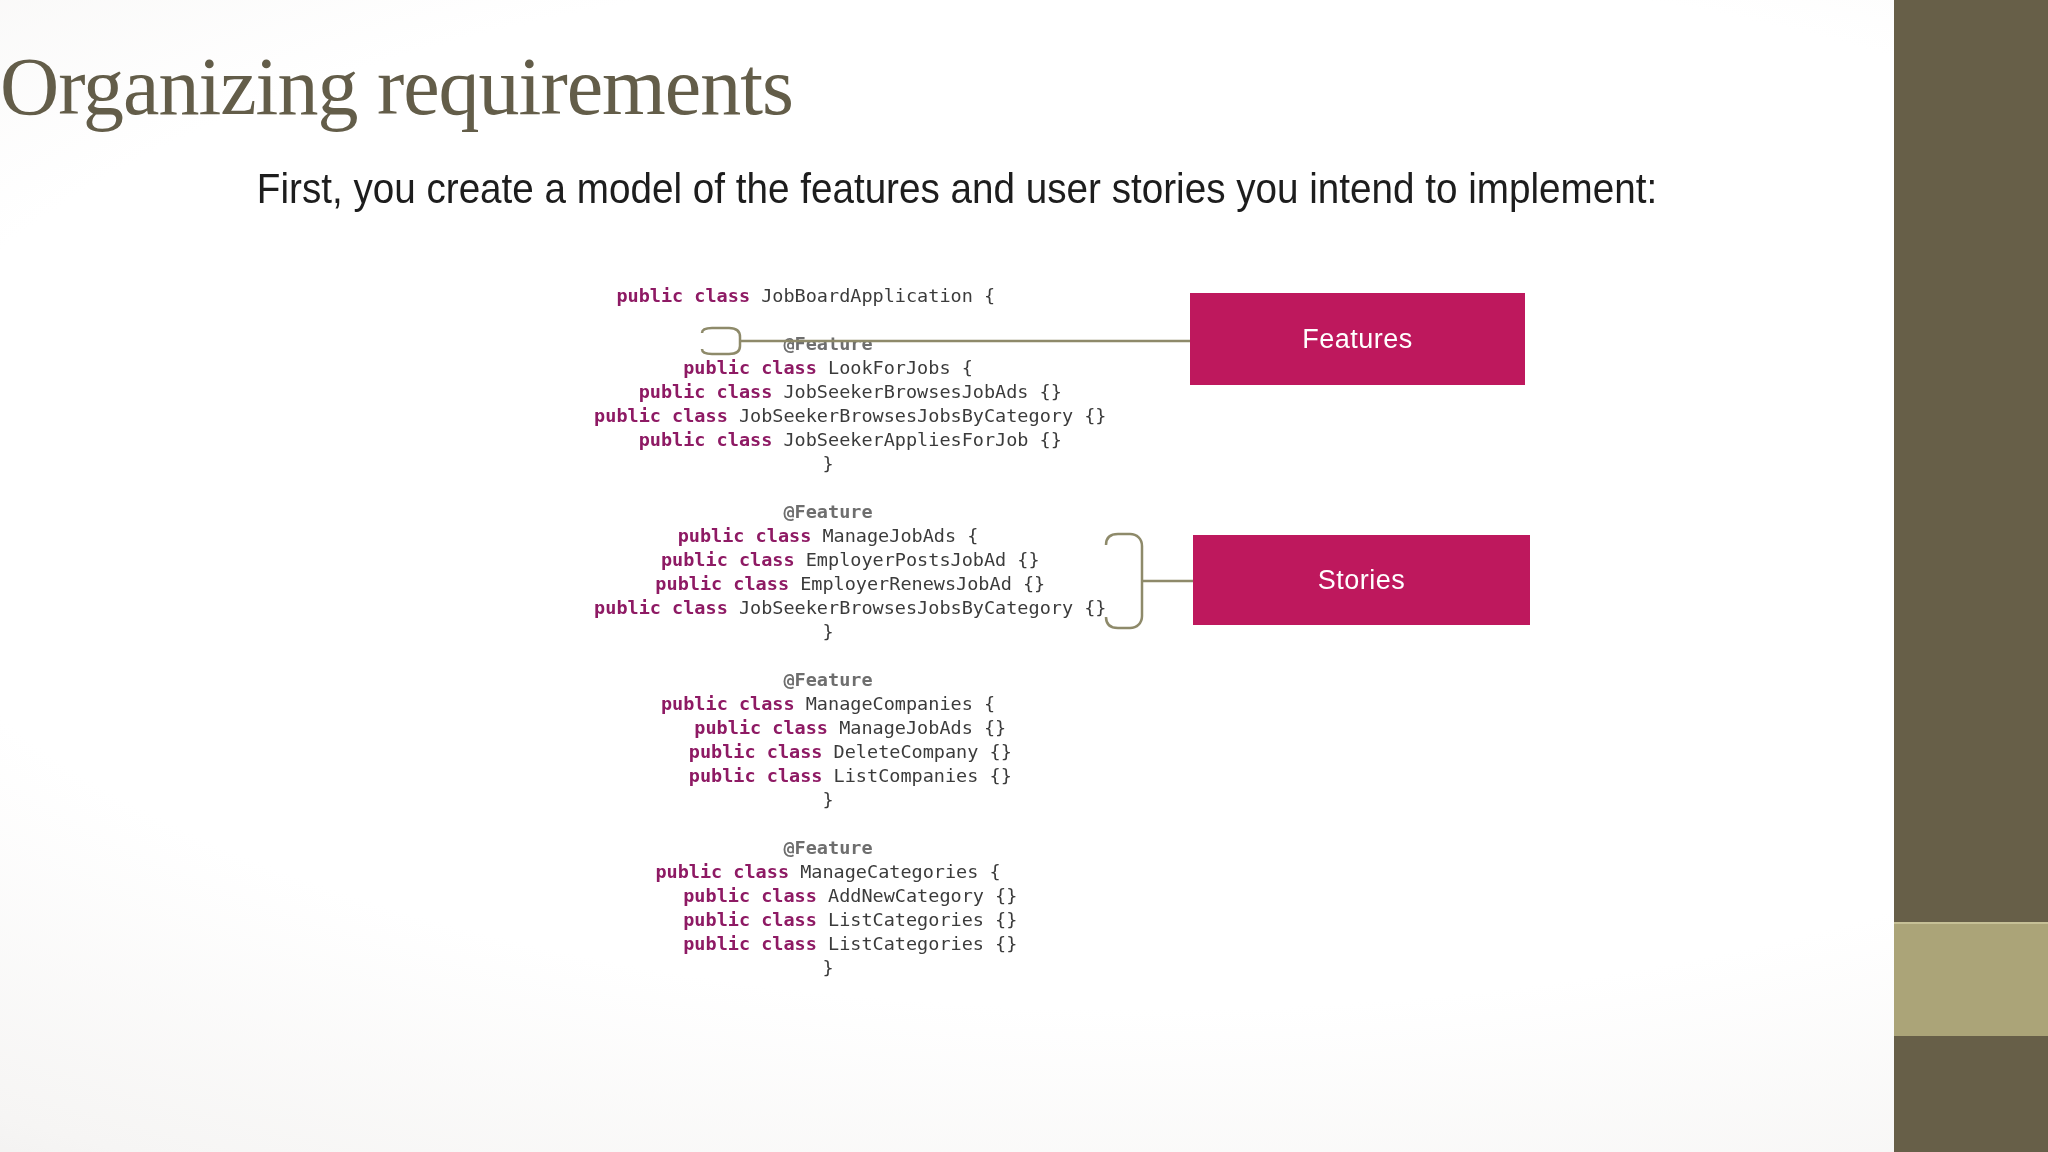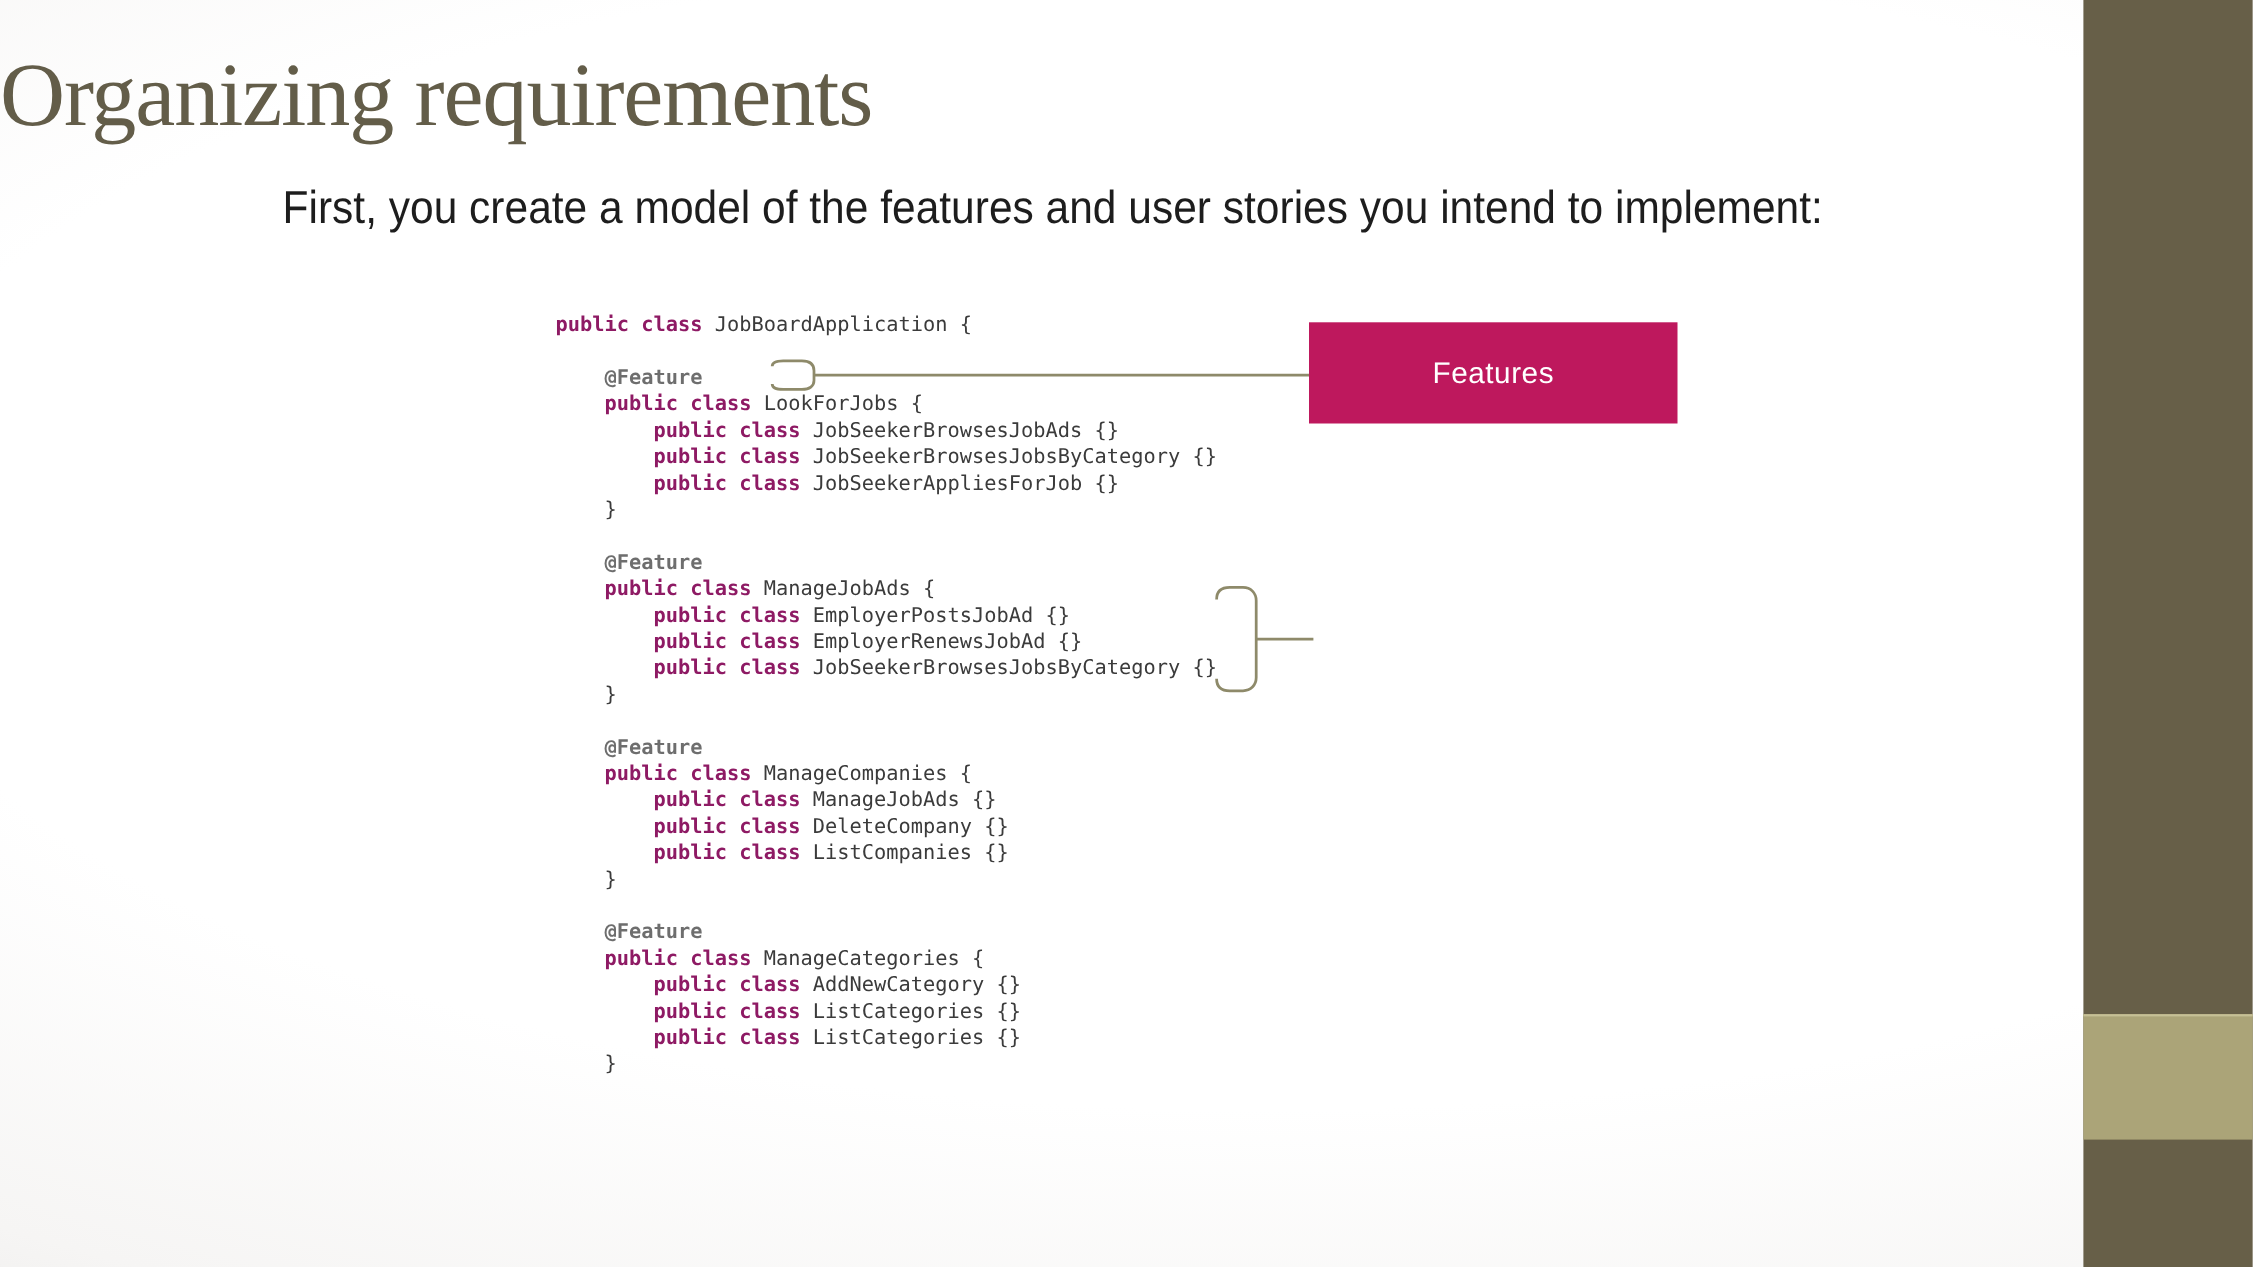--- a/index.html
+++ b/index.html
@@ -19,21 +19,21 @@
   .subtitle{
     position:absolute;left:0;top:164px;width:1914px;text-align:center;
     font-size:42px;line-height:1.2;color:#1d1d1d;
     transform:scaleX(0.92);transform-origin:50% 50%;
   }
 
   
   .code{
     position:absolute;left:505px;top:284px;
     font-family:"DejaVu Sans Mono","Liberation Mono",monospace;
-    font-size:18.5px;line-height:24px;color:#3b3b3b;
+    font-size:18.5px;line-height:24px;color:#3b3b3b;text-align:center;
   }
   .code-line{height:24px;white-space:pre;}
   .tok-k{color:#8e1a64;font-weight:bold;}
   .tok-a{color:#6e6e6e;font-weight:bold;}
   .tok-n{color:#3b3b3b;}
   .tok-p{color:#3b3b3b;}
 
   
   svg.connectors{position:absolute;left:0;top:0;pointer-events:none;}
 
@@ -95,17 +95,20 @@
     <path d="M 702 333 C 702 329 706 328 712 328 L 729 328 C 736 328 740 331 740 337 L 740 346 C 740 351 736 354 729 354 L 712 354 C 706 354 702 353 702 349" fill="none" stroke="#8e8a6a" stroke-width="2.5"></path>
     <path d="M 740 341 L 1190 341" fill="none" stroke="#8e8a6a" stroke-width="2.5"></path>
     <path d="M 1106 545 C 1106 537 1111 534 1118 534 L 1130 534 C 1137 534 1142 539 1142 546 L 1142 616 C 1142 623 1137 628 1130 628 L 1118 628 C 1111 628 1106 625 1106 617" fill="none" stroke="#8e8a6a" stroke-width="2.5"></path>
     <path d="M 1142 581 L 1194 581" fill="none" stroke="#8e8a6a" stroke-width="2.5"></path>
   </svg>
 
   <div class="callout features">
     <span>Features</span>
   </div>
 
+  <div class="callout stories">
+    <span>Stories</span>
+  </div>
 
   <div class="sidebar-bar"></div>
   <div class="sidebar-accent"></div>
 
 </div>
 
 </body></html>

